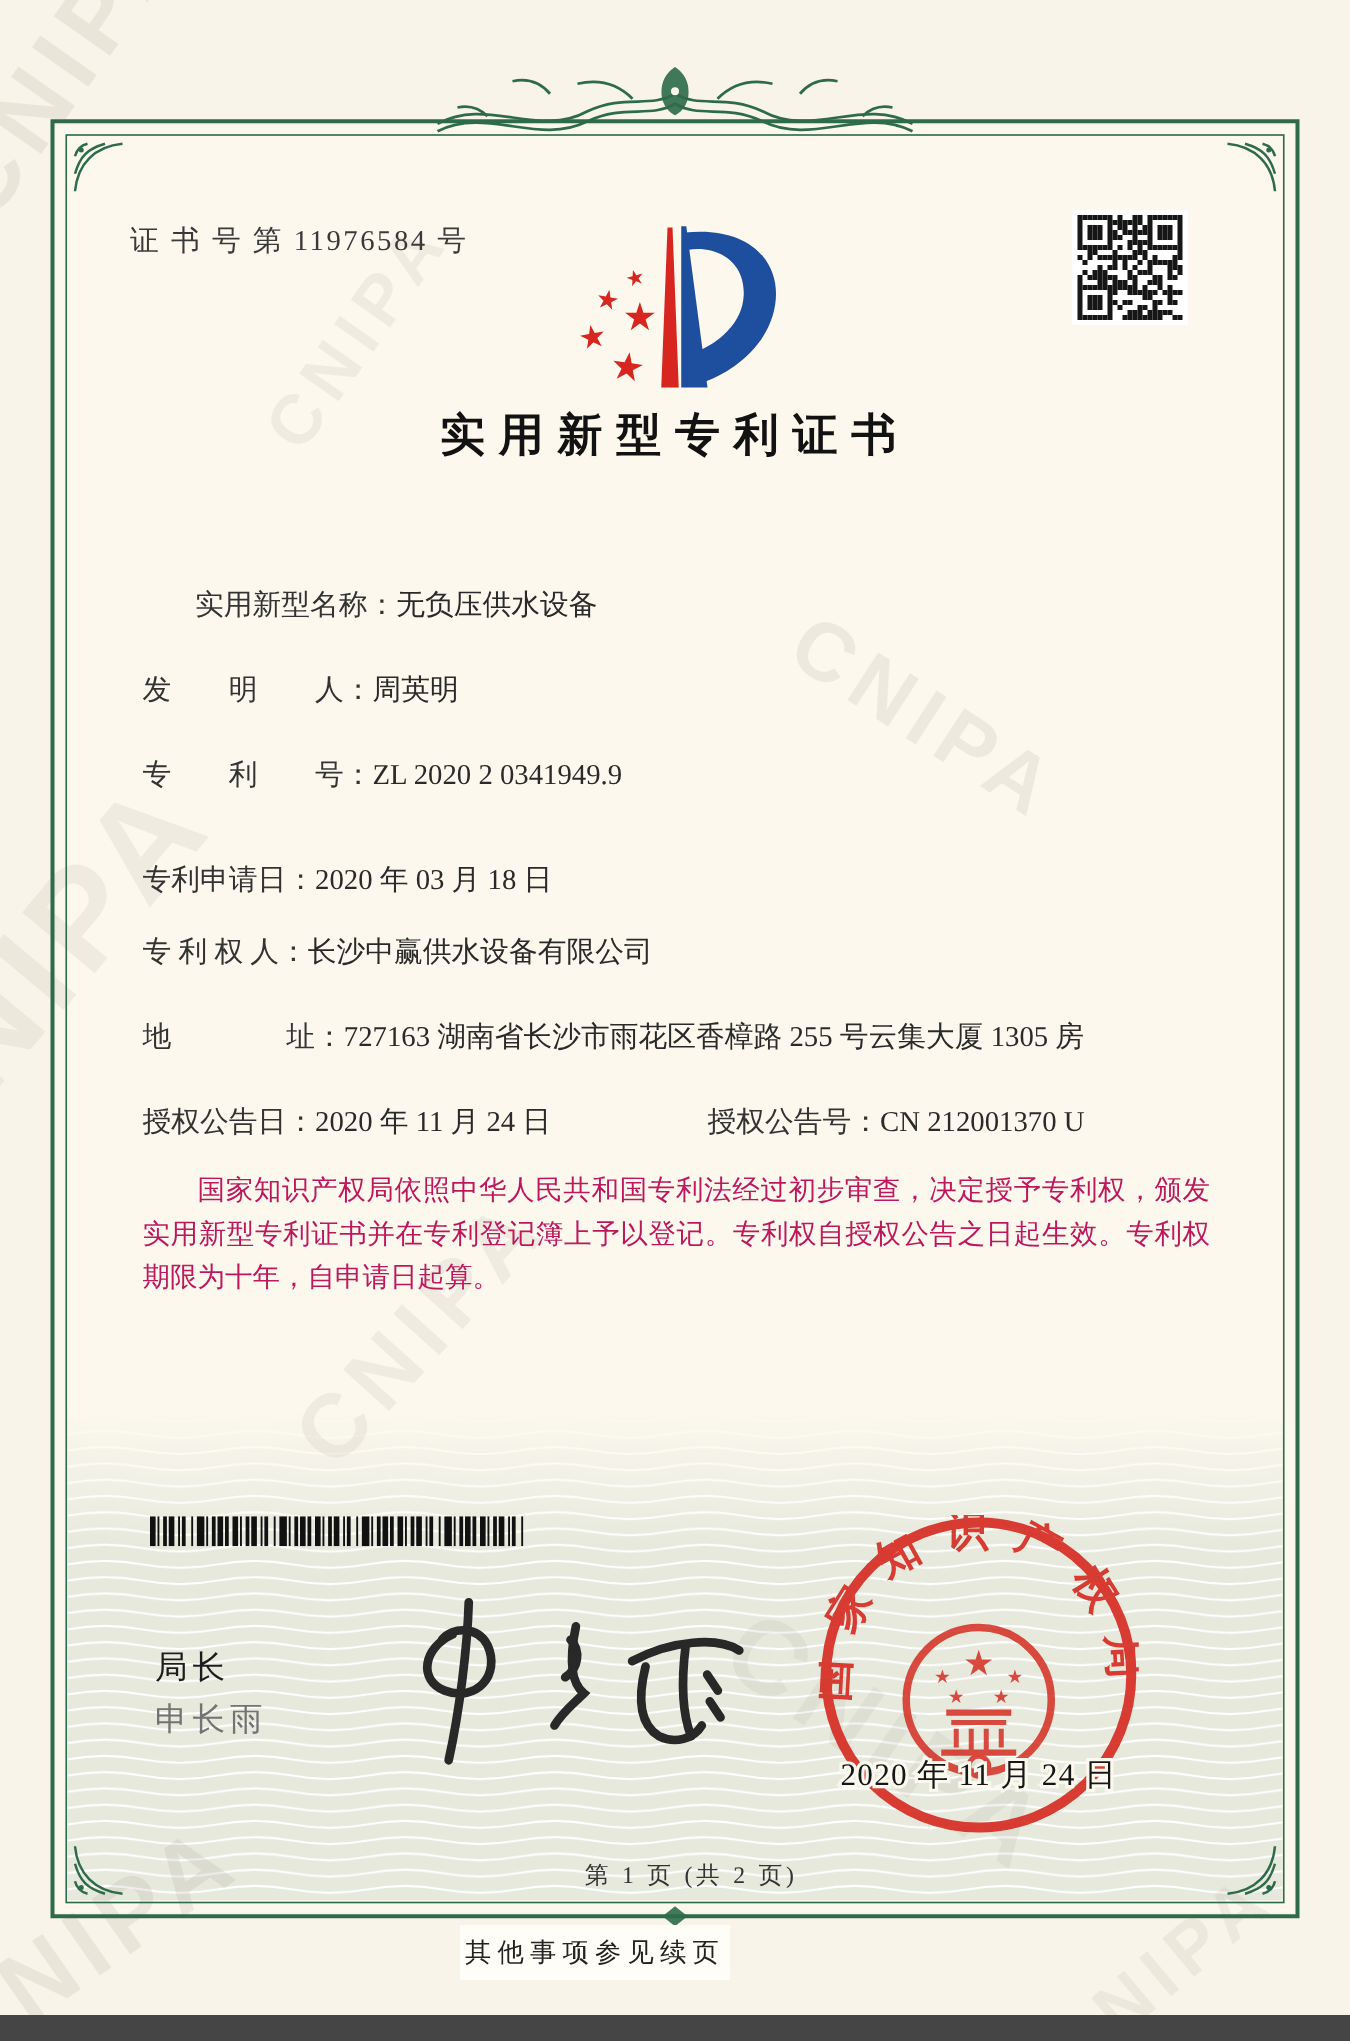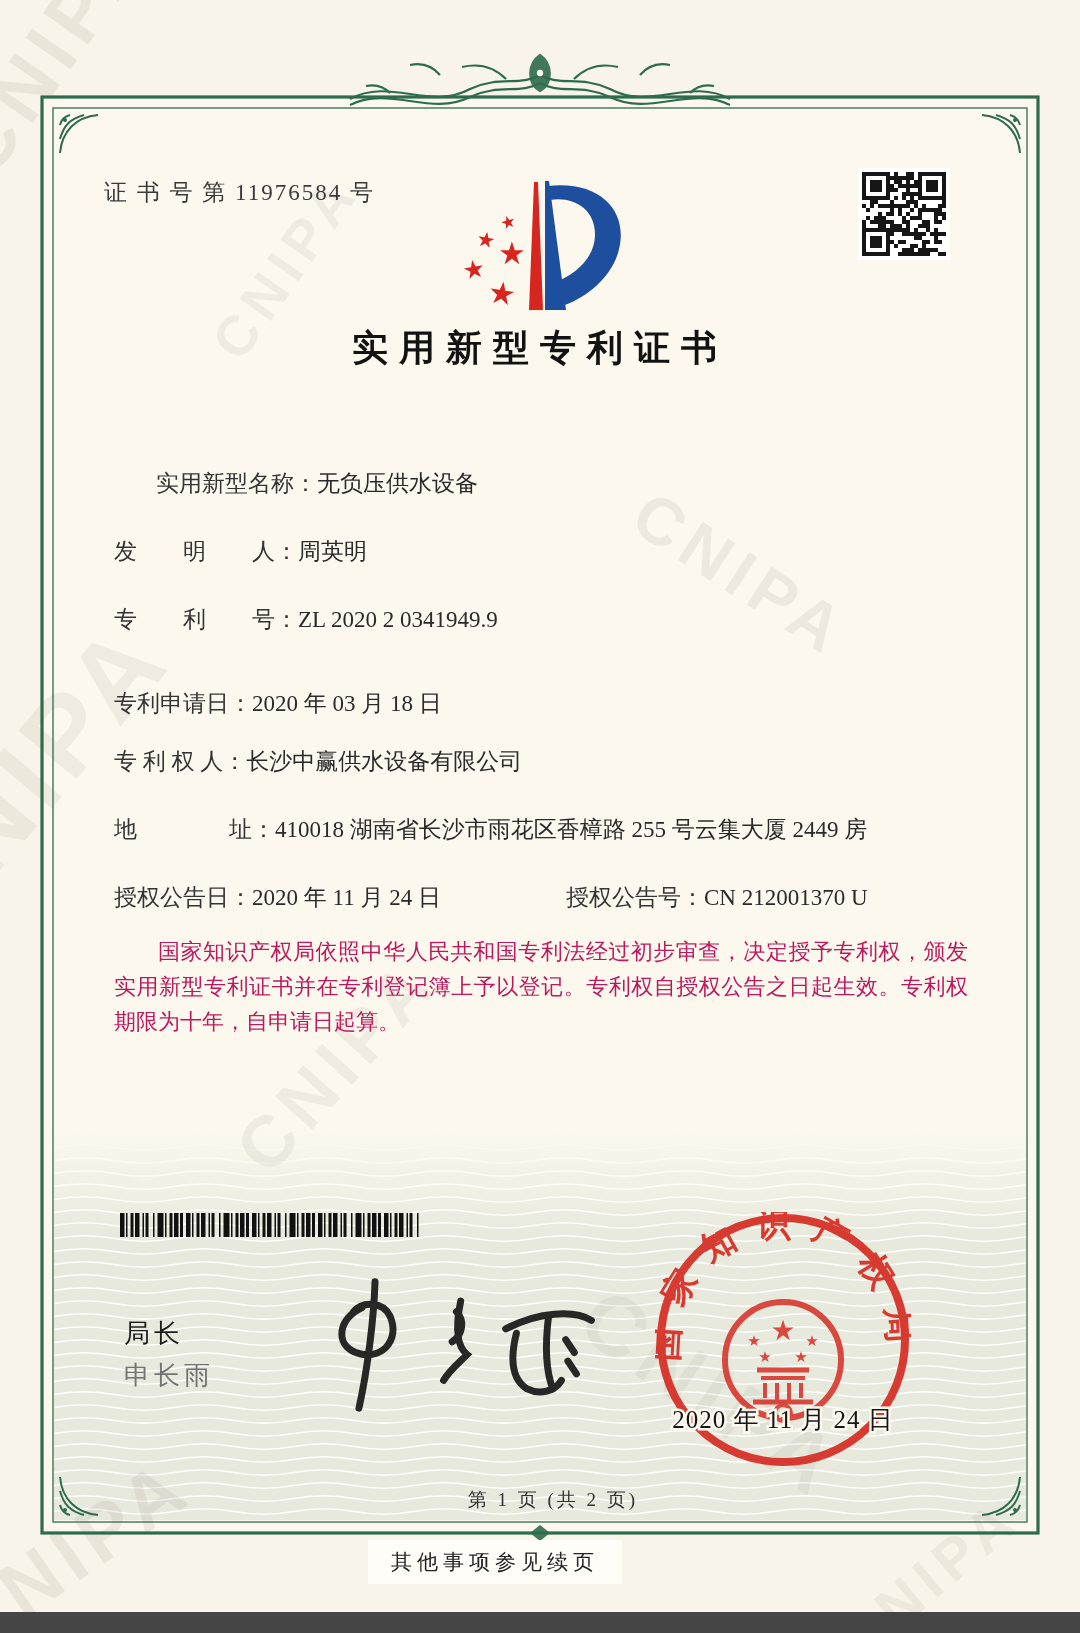--- a/index.html
+++ b/index.html
@@ -34,21 +34,21 @@
   .barcode{position:absolute;left:120px;top:1213px;}
   .officer-title{position:absolute;left:124px;top:1316px;font-size:26px;letter-spacing:4px;
     font-family:"Liberation Sans","DejaVu Sans",sans-serif;color:#1c1c1c;}
   .officer-name{position:absolute;left:124px;top:1358px;font-size:26px;letter-spacing:4px;
     font-family:"Liberation Sans","DejaVu Sans",sans-serif;color:#737373;}
   .signature{position:absolute;left:300px;top:1270px;}
   .seal{position:absolute;left:655px;top:1212px;}
   .page-num{position:absolute;left:13px;top:1487px;width:100%;text-align:center;
     font-size:19px;letter-spacing:3px;color:#333;}
   .cont-note{
-    position:absolute;left:368px;top:1540px;width:254px;height:44px;background:#fffdf7;
+    position:absolute;left:368px;top:1540px;width:216px;height:44px;background:#fffdf7;
     display:flex;align-items:center;justify-content:center;font-size:21px;letter-spacing:5px;color:#222;z-index:5;
   }
   .bottom-edge{position:absolute;left:0;top:1612px;width:100%;height:21px;background:#454545;z-index:6;}
 </style>
 </head>
 <body>
 
 <div class="page">
 
   <div class="panel"></div>
@@ -392,21 +392,21 @@
     <div class="frow" style="top:604px;">
       <span class="lab">专　　利　　号：</span><span class="val">ZL 2020 2 0341949.9</span>
     </div>
     <div class="frow" style="top:688px;">
       <span class="lab">专利申请日：</span><span class="val">2020 年 03 月 18 日</span>
     </div>
     <div class="frow" style="top:746px;">
       <span class="lab">专 利 权 人：</span><span class="val">长沙中赢供水设备有限公司</span>
     </div>
     <div class="frow" style="top:814px;">
-      <span class="lab">地　　　　址：</span><span class="val">410018 湖南省长沙市雨花区香樟路 255 号云集大厦 2449 房</span>
+      <span class="lab">地　　　　址：</span><span class="val">727163 湖南省长沙市雨花区香樟路 255 号云集大厦 1305 房</span>
     </div>
     <div class="frow" style="top:882px;">
       <span class="lab">授权公告日：</span><span class="val">2020 年 11 月 24 日</span>
       <span class="second">
         <span class="lab">授权公告号：</span><span class="val">CN 212001370 U</span>
       </span>
     </div>
 
     <div class="notice">
       <p>国家知识产权局依照中华人民共和国专利法经过初步审查，决定授予专利权，颁发实用新型专利证书并在专利登记簿上予以登记。专利权自授权公告之日起生效。专利权期限为十年，自申请日起算。</p>

